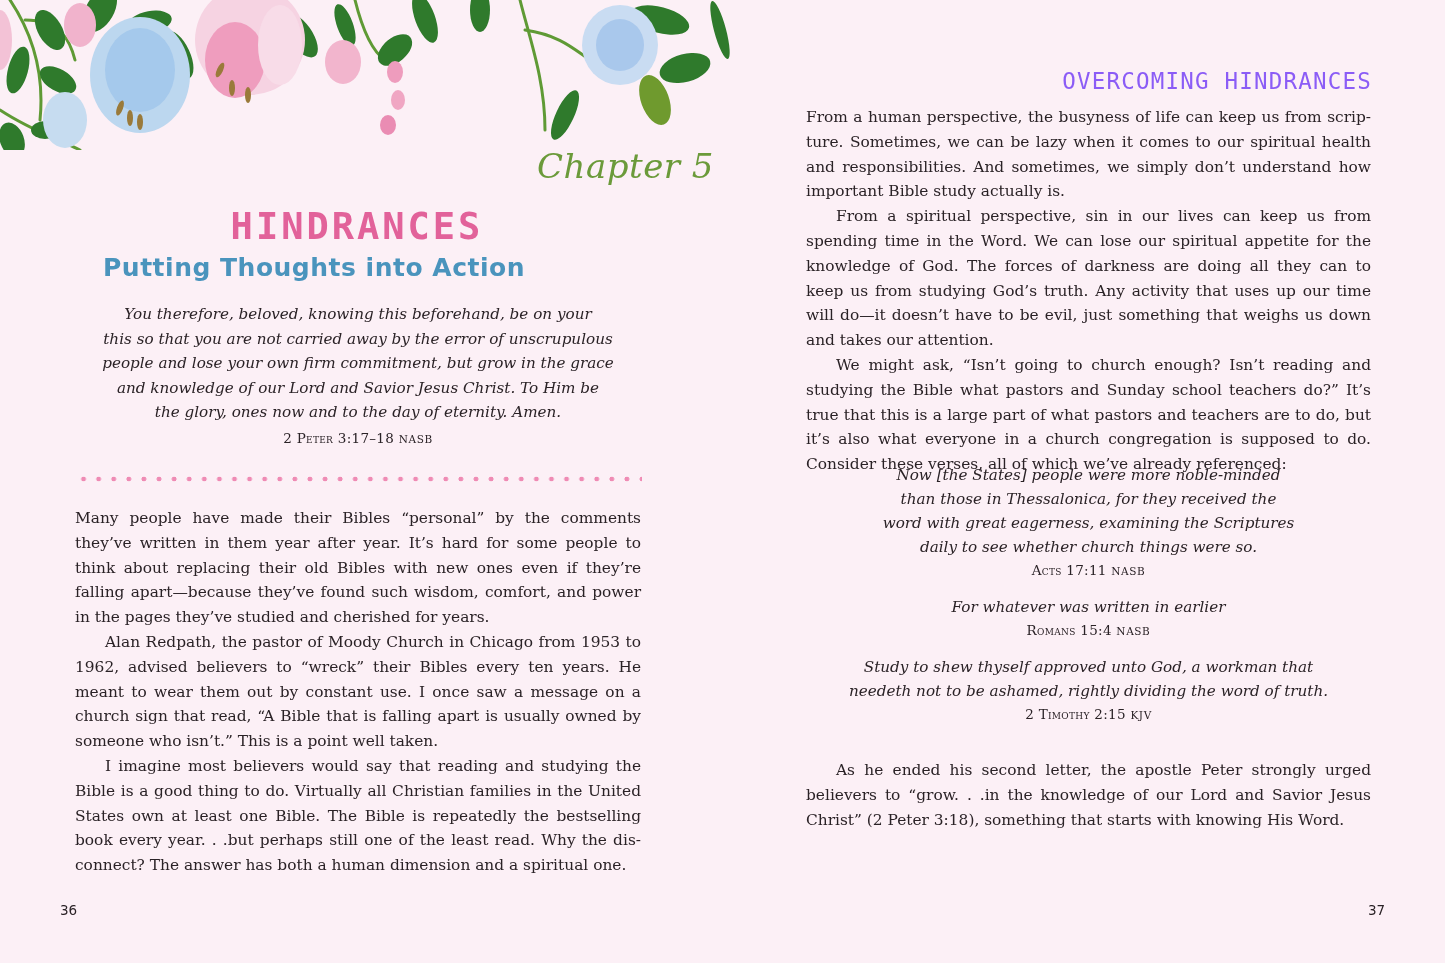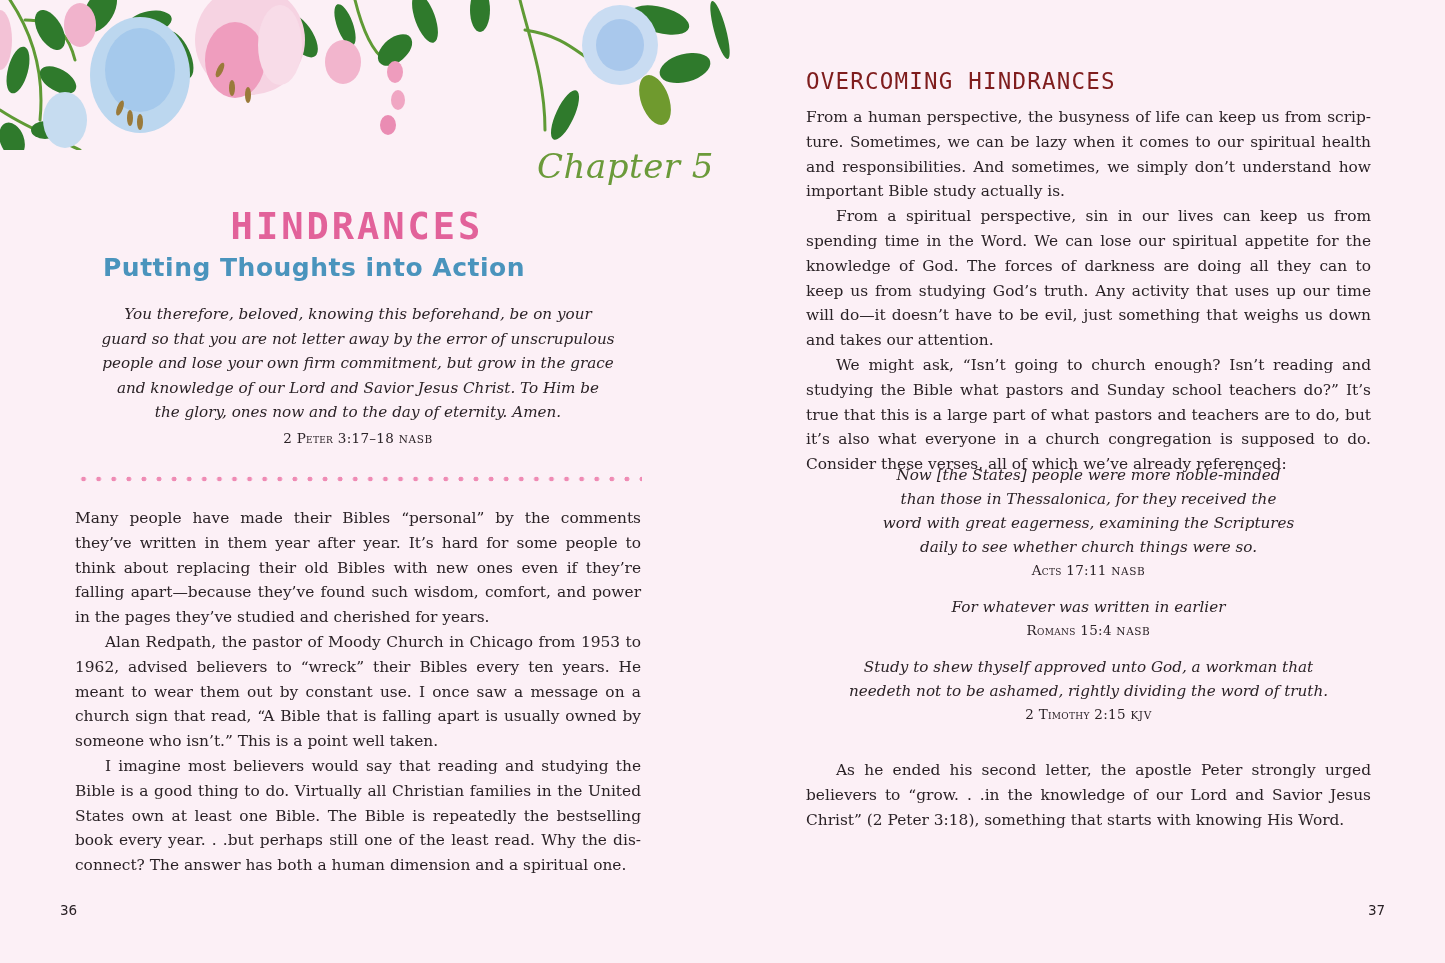--- a/index.html
+++ b/index.html
@@ -83,25 +83,25 @@
       position: absolute; top: 902px;
       font-family: "DejaVu Sans", sans-serif;
       font-size: 13.5px;
       color: #2a2226;
     }
     .pn-left { left: 60px; }
     .pn-right { left: 646px; }
 
     .section-heading {
       position: absolute; left: 84px; width: 566px; top: 68px;
-      text-align: left;
+      text-align: right;
       font-family: "DejaVu Sans Mono", monospace;
       font-size: 22.5px;
       letter-spacing: 1.2px;
-      color: #7f1d1d;
+      color: #8b5cf6;
     }
     .right-body { position: absolute; left: 84px; width: 565px; top: 105px; }
     .block-quotes { position: absolute; left: 84px; width: 565px; top: 463px; }
     .bq {
       text-align: center;
       font-style: italic;
       font-size: 15.2px;
       line-height: 24px;
       margin-bottom: 13px;
     }
@@ -176,21 +176,21 @@
         <ellipse cx="248" cy="95" rx="3" ry="8"></ellipse>
       </g>
     </svg>
 
     <div class="chapter-label">Chapter 5</div>
     <div class="chapter-title">HINDRANCES</div>
     <div class="chapter-subtitle">Putting Thoughts into Action</div>
 
     <div class="epigraph">
       <div>You therefore, beloved, knowing this beforehand, be on your</div>
-      <div>guard so that you are not letter away by the error of unscrupulous</div>
+      <div>this so that you are not carried away by the error of unscrupulous</div>
       <div>people and lose your own firm commitment, but grow in the grace</div>
       <div>and knowledge of our Lord and Savior Jesus Christ. To Him be</div>
       <div>the glory, ones now and to the day of eternity. Amen.</div>
       <div class="ref">
         <span class="sc">2 Peter</span>
         <span>3:17–18</span>
         <span class="ver">nasb</span>
       </div>
     </div>
 

